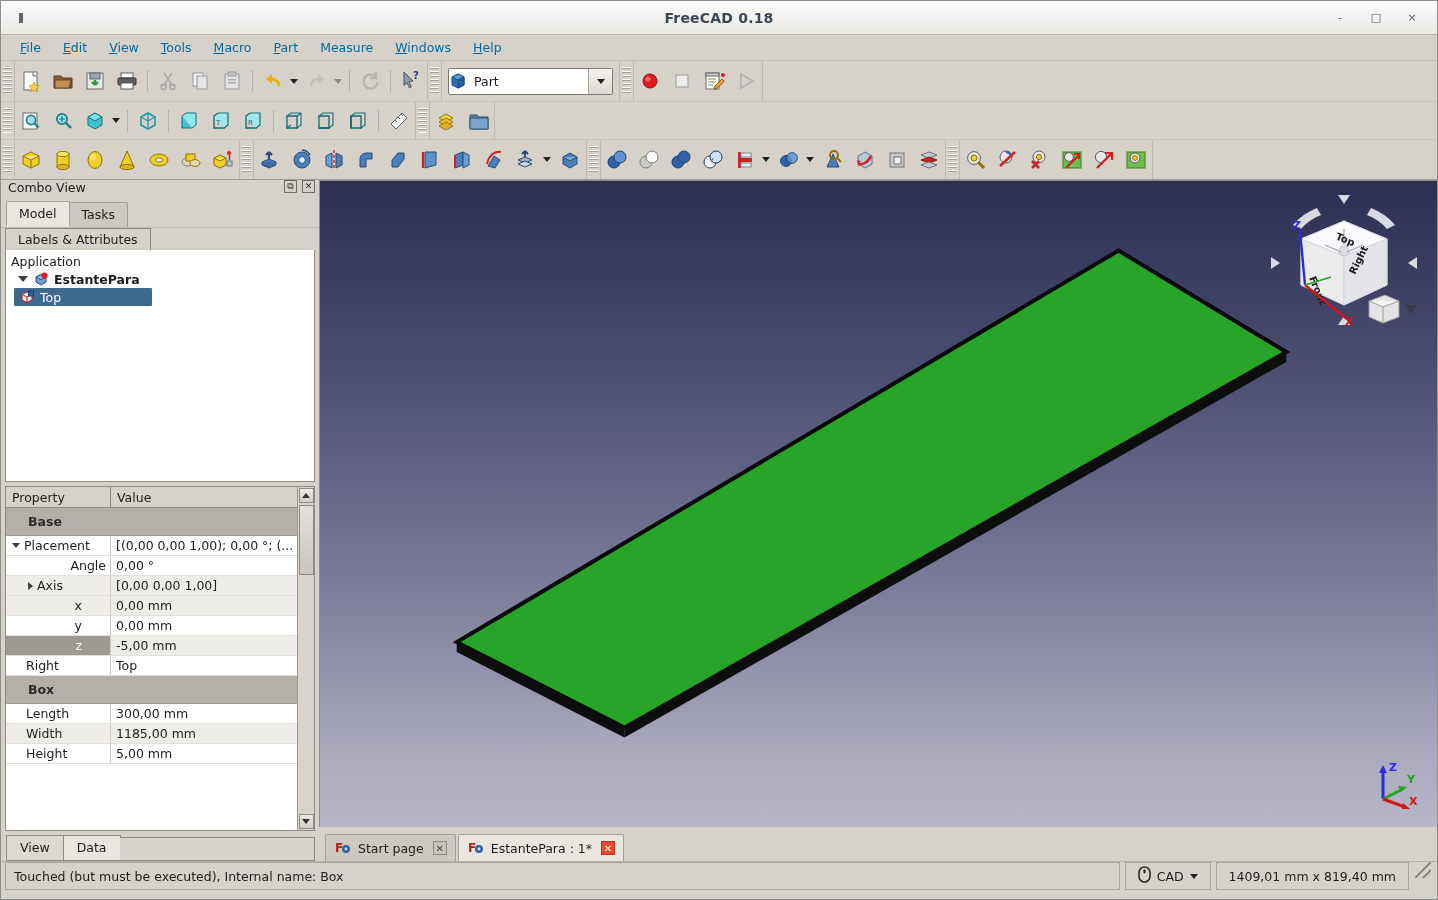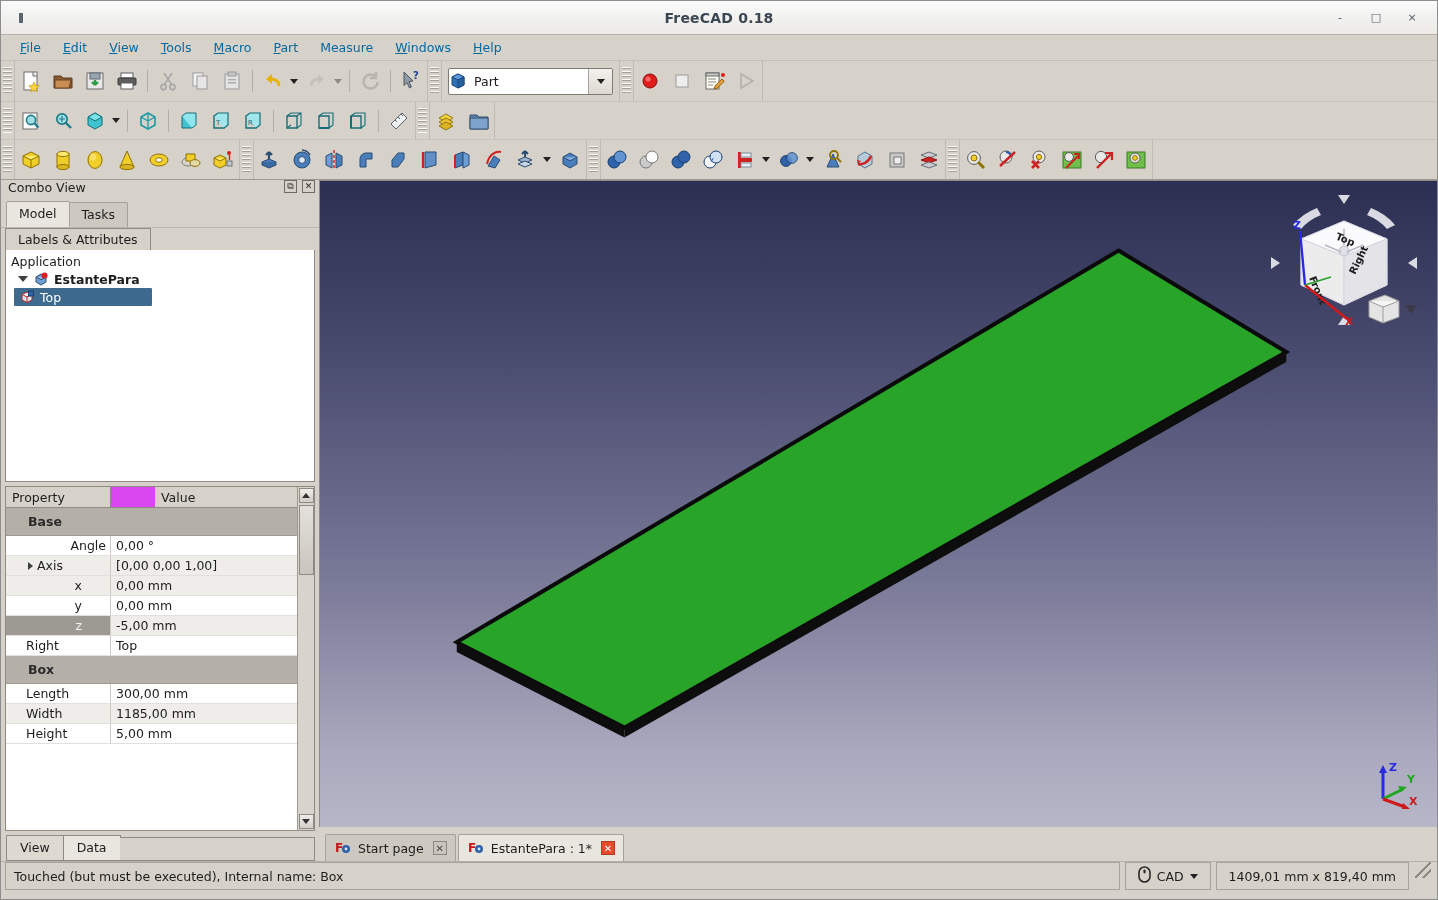--- a/index.html
+++ b/index.html
@@ -78,21 +78,21 @@
   .tree-row { display:flex; align-items:center; height:18px; padding-left:5px; font-size:12.5px; }
   .tree-row.indent1 { padding-left:12px; }
   .tree-row.sel { background:#3e6a8e; color:#fff; margin:0 170px 0 8px; border-radius:1px; width:138px; }
   .arrow-d { width:0;height:0;border-left:5px solid transparent;border-right:5px solid transparent;
     border-top:6px solid #3f3f3f; margin-right:5px; }
   .tree-ico { width:16px; height:16px; margin-right:5px; flex:0 0 16px; }
 
   
   .proptable-wrap { flex:1 1 auto; display:flex; margin:4px 4px 0 4px; border:1px solid #8f8b84; background:#fff; min-height:0; }
   .proptable { flex:1 1 auto; display:flex; flex-direction:column; overflow:hidden; }
-  .ph-row { display:flex; height:21px; background:#d946ef; border-bottom:1px solid #8f8b84;gap:44px; }
+  .ph-row { display:flex; height:21px; background:#eab308; border-bottom:1px solid #8f8b84; }
   .ph-cell { display:flex; align-items:center; padding-left:6px; font-size:12.5px;
     border-right:1px solid #8f8b84; background:#d6d2ca; }
   .ph-cell.c1 { width:105px; flex:0 0 105px; }
   .ph-cell.c2 { flex:1 1 auto; border-right:none; }
   .p-row { display:flex; height:20px; font-size:12.5px; align-items:stretch; }
   .p-row .pn { width:105px; flex:0 0 105px; display:flex; align-items:center;
     border-bottom:1px solid #e2e0dc; border-right:1px solid #cfccc6; padding-right:4px; }
   .p-row .pv { flex:1 1 auto; display:flex; align-items:center; padding-left:5px;
     border-bottom:1px solid #e2e0dc; overflow:hidden; white-space:nowrap; }
   .p-row.alt .pn, .p-row.alt .pv { background:#eeedea; }
@@ -700,20 +700,29 @@
         <div class="proptable">
           <div class="ph-row">
             <div class="ph-cell c1">Property</div>
             <div class="ph-cell c2">Value</div>
           </div>
 
           <div class="p-row group">
             <div class="gl">Base</div>
           </div>
 
+          <div class="p-row">
+            <div class="pn">
+              <span class="pn-lead">
+                  <span class="tw-d"></span>
+                  <span>Placement</span>
+                </span>
+            </div>
+            <div class="pv">[(0,00 0,00 1,00); 0,00 °; (...</div>
+          </div>
 
           <div class="p-row">
             <div class="pn">
                 <span class="pn-text">Angle</span>
               </div>
             <div class="pv">0,00 °</div>
           </div>
 
           <div class="p-row alt">
             <div class="pn">

